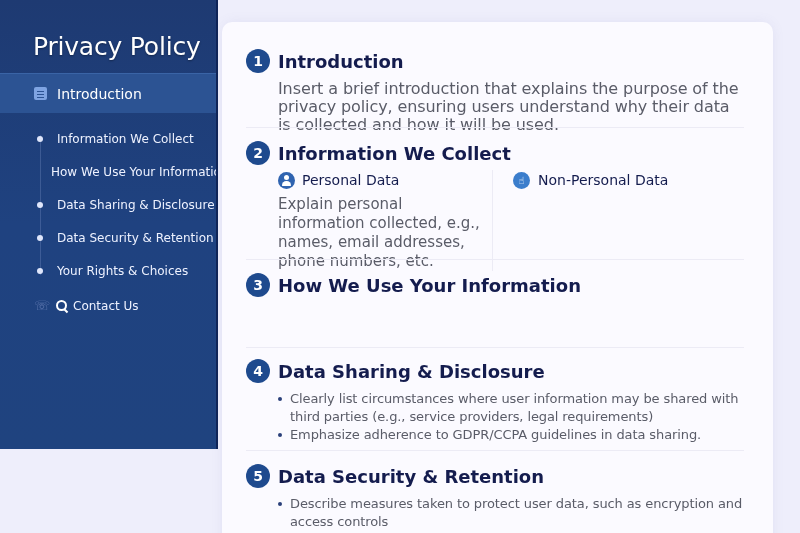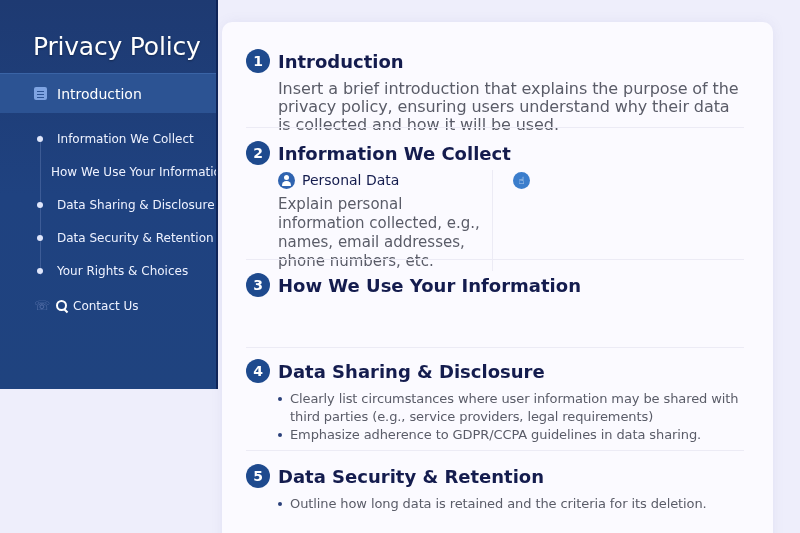--- a/index.html
+++ b/index.html
@@ -3,21 +3,21 @@
 <meta charset="utf-8">
 <style>
   * { box-sizing: border-box; margin: 0; padding: 0; }
   html, body { width: 800px; height: 533px; overflow: hidden; }
   body {
     font-family: "Liberation Sans", "DejaVu Sans", sans-serif;
     background: #eeeefb;
     position: relative;
   }
   .sidebar {
-    position: absolute; left: 0; top: 0; width: 218px; height: 389px;
+    position: absolute; left: 0; top: 0; width: 218px; height: 449px;
     background: linear-gradient(180deg, #1e3a72 0%, #1f4280 50%, #1f437f 100%);
     border-right: 2px solid #0f2457;
     overflow: hidden;
   }
   .sidebar-title {
     position: absolute; left: 33px; top: 32px;
     font-size: 25px; color: #ffffff; letter-spacing: -0.2px;
     font-family: "DejaVu Sans", sans-serif; font-weight: normal;
     text-shadow: 0 1px 2px rgba(0,0,0,0.35);
   }
@@ -188,20 +188,21 @@
       <div class="col">
         <div class="col-head">
           <span class="user-icon"></span>
           <span class="col-title">Personal Data</span>
         </div>
         <p class="col-body">Explain personal information collected, e.g., names, email addresses, phone numbers, etc.</p>
       </div>
       <div class="col right">
         <div class="col-head">
           <span class="hand-icon">☝</span>
+          <span class="col-title">Non-Personal Data</span>
         </div>
       </div>
     </div>
   </section>
   <div class="divider" style="top:237px;"></div>
 
   <section class="section" style="top:251px;">
     <div class="sec-head">
       <span class="num">3</span>
       <h2 class="sec-title">How We Use Your Information</h2>
@@ -220,16 +221,17 @@
     </ul>
   </section>
   <div class="divider" style="top:428px;"></div>
 
   <section class="section" style="top:442px;">
     <div class="sec-head">
       <span class="num">5</span>
       <h2 class="sec-title">Data Security &amp; Retention</h2>
     </div>
     <ul class="bullets">
+      <li>Describe measures taken to protect user data, such as encryption and access controls</li>
       <li>Outline how long data is retained and the criteria for its deletion.</li>
     </ul>
   </section>
 </main>
 
 </body></html>

